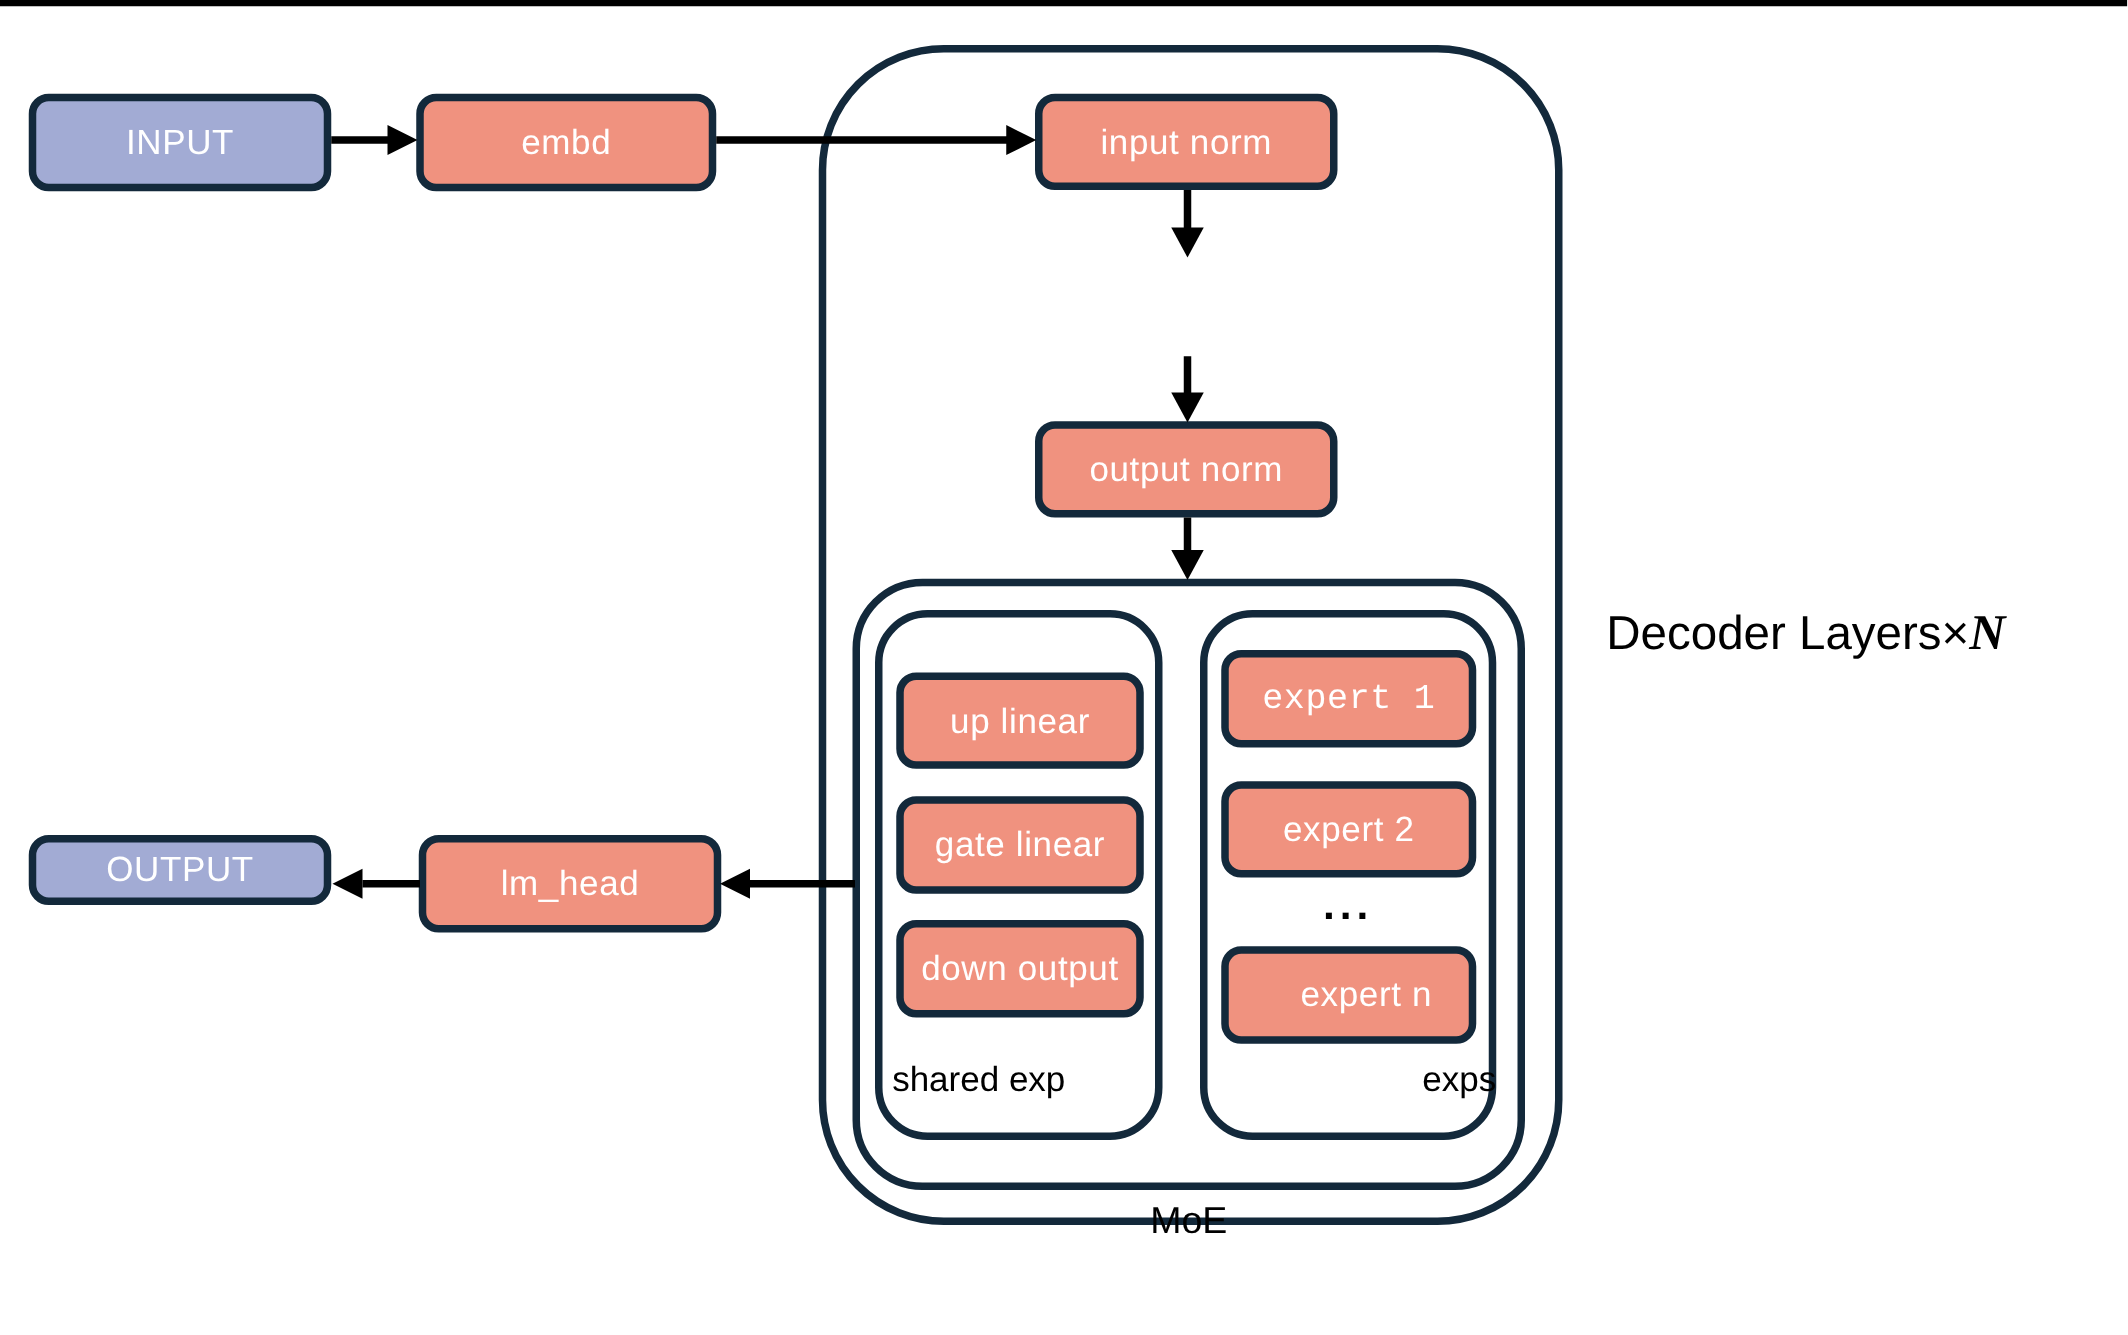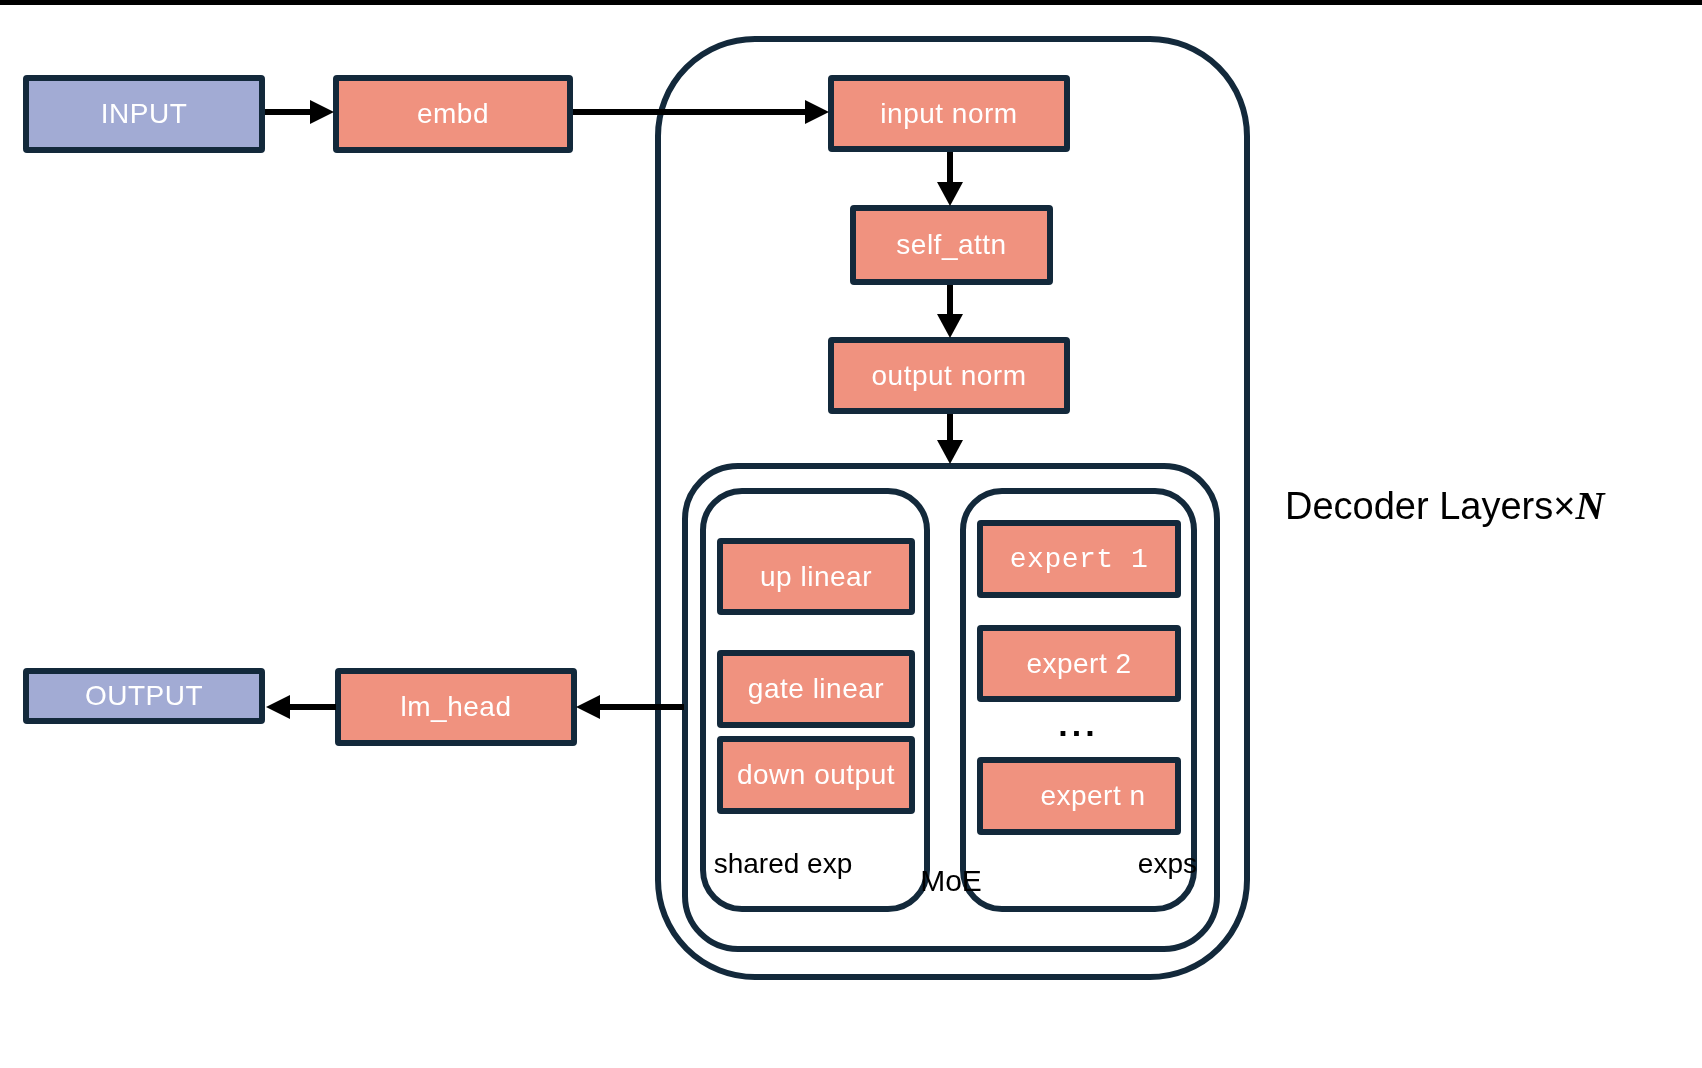--- a/index.html
+++ b/index.html
@@ -27,56 +27,56 @@
     border: 6px solid var(--border-color);
   }
   .container.decoder { left: 655px; top: 36px; width: 595px; height: 944px; border-radius: 100px; }
   .container.moe     { left: 682px; top: 463px; width: 538px; height: 489px; border-radius: 56px; }
   .container.sub-shared { left: 700px; top: 488px; width: 230px; height: 424px; border-radius: 42px; }
   .container.sub-exps   { left: 960px; top: 488px; width: 237px; height: 424px; border-radius: 42px; }
   .node {
     position: absolute;
     box-sizing: border-box;
     border: 6px solid var(--border-color);
-    border-radius: 4px;
+    border-radius: 16px;
     display: flex;
     align-items: center;
     justify-content: center;
     color: #ffffff;
     font-size: 28px;
     letter-spacing: 0.5px;
     white-space: nowrap;
   }
   .node.io  { background: var(--io-fill); }
   .node.mod { background: var(--module-fill); }
 
   .n-input       { left: 23px;  top: 75px;  width: 242px; height: 78px; }
   .n-embd        { left: 333px; top: 75px;  width: 240px; height: 78px; }
   .n-input-norm  { left: 828px; top: 75px;  width: 242px; height: 77px; }
   .n-self-attn   { left: 850px; top: 205px; width: 203px; height: 80px; }
   .n-output-norm { left: 828px; top: 337px; width: 242px; height: 77px; }
   .n-up-linear   { left: 717px; top: 538px; width: 198px; height: 77px; }
-  .n-gate-linear { left: 717px; top: 637px; width: 198px; height: 78px; margin-top: 13px; }
+  .n-gate-linear { left: 717px; top: 637px; width: 198px; height: 78px; }
   .n-down-linear { left: 717px; top: 736px; width: 198px; height: 78px; }
   .n-expert-1    { left: 977px; top: 520px; width: 204px; height: 78px; font-family: Liberation Mono, monospace; }
   .n-expert-2    { left: 977px; top: 625px; width: 204px; height: 77px; }
   .n-expert-n    { left: 977px; top: 757px; width: 204px; height: 78px; padding-left: 28px; }
   .n-lm-head     { left: 335px; top: 668px; width: 242px; height: 78px; }
   .n-output      { left: 23px;  top: 668px; width: 242px; height: 56px; }
 
   .grp-label {
     position: absolute;
     color: var(--label-color);
     font-size: 28px;
     text-align: center;
     white-space: nowrap;
   }
   .l-shared { left: 668px; top: 848px; width: 230px; }
   .l-exps   { left: 960px; top: 848px; width: 237px; text-align: right; }
-  .l-moe    { left: 682px; top: 864px; width: 538px; font-size: 30px; }
+  .l-moe    { left: 682px; top: 960px; width: 538px; font-size: 30px; }
   .l-dots   { left: 960px; top: 705px; width: 237px; font-size: 34px; font-weight: 800; letter-spacing: 4px; }
 
   .decoder-label {
     position: absolute;
     left: 1285px; top: 482px;
     color: var(--label-color);
     font-size: 38px;
     white-space: nowrap;
   }
   .decoder-label .n-var {
@@ -106,23 +106,20 @@
   <div class="container sub-exps"></div>
 
   <div class="node io n-input">
     <span>INPUT</span>
   </div>
   <div class="node mod n-input-norm">
     <span>input norm</span>
   </div>
   <div class="node mod n-embd">
     <span>embd</span>
-  </div>
-  <div class="node mod n-self-attn">
-    <span>self_attn</span>
   </div>
   <div class="node mod n-output-norm">
     <span>output norm</span>
   </div>
   <div class="node mod n-up-linear">
     <span>up linear</span>
   </div>
   <div class="node mod n-gate-linear">
     <span>gate linear</span>
   </div>

